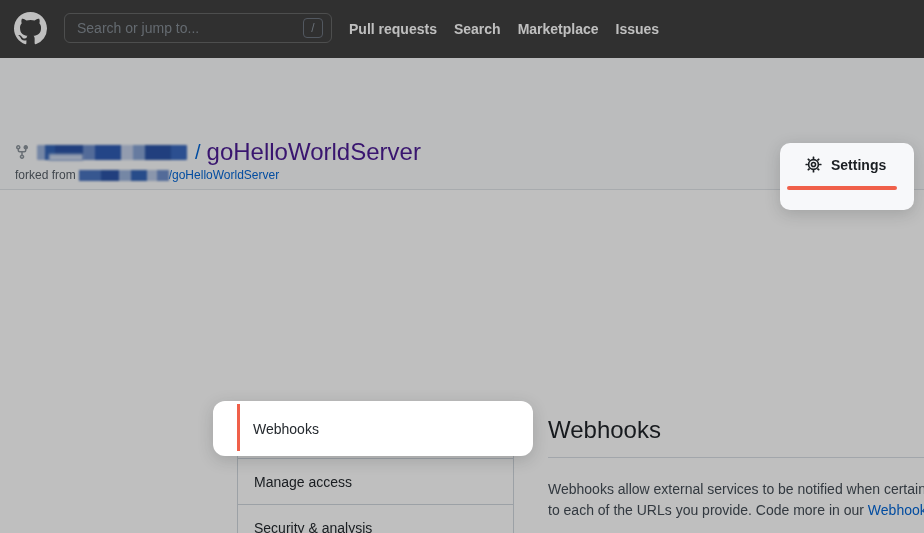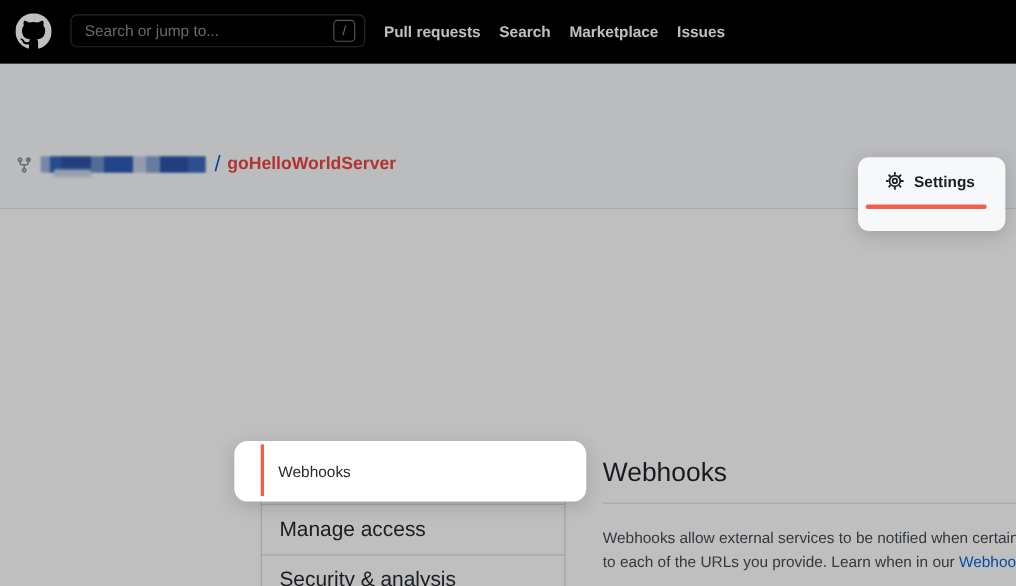--- a/index.html
+++ b/index.html
@@ -3,21 +3,21 @@
 <meta charset="utf-8">
 <style>
   * { margin:0; padding:0; box-sizing:border-box; }
   html,body { background:#888; }
   .screen {
     position:relative; width:924px; height:533px; overflow:hidden;
     background:#ffffff; font-family:"Liberation Sans","DejaVu Sans",sans-serif;
     -webkit-font-smoothing:antialiased;
   }
   
-  .gh-header { position:absolute; left:0; top:0; width:924px; height:58px; background:#000000; }
+  .gh-header { position:absolute; left:0; top:0; width:924px; height:58px; background:#404040; }
   .gh-logo { position:absolute; left:14px; top:12px; width:33px; height:33px; cursor:pointer; }
   .gh-search {
     position:absolute; left:64px; top:13px; width:268px; height:30px;
     border:1px solid rgba(240,246,252,0.22); border-radius:6px;
     display:flex; align-items:center; padding:0 8px 0 12px; cursor:text;
   }
   .gh-search-placeholder { flex:1; font-size:14px; color:#868e96; }
   .gh-slash {
     width:20px; height:20px; border:1px solid #6e7681; border-radius:4px;
     color:#8b949e; font-size:12px; line-height:18px; text-align:center;
@@ -27,21 +27,21 @@
   
   .repo-head { position:absolute; left:0; top:58px; width:924px; height:132px; background:#fafbfc; border-bottom:1px solid #e1e4e8; }
   .repo-title { position:absolute; left:14px; top:80px; display:flex; align-items:center; }
   .fork-ico { width:16px; height:16px; margin-right:7px; }
   .redact-lg {
     width:150px; height:15px; border-radius:1px; filter:blur(1.1px);
     background:linear-gradient(90deg,#9db4dd 0 8px,#3566b8 8px 18px,#2c55a8 18px 46px,#6f8fcd 46px 58px,#2f5cb4 58px 84px,#c4d1ea 84px 96px,#88a5d6 96px 108px,#2c55a8 108px 134px,#3b6ac0 134px 150px);
   }
   .redact-tail { position:absolute; left:49px; top:96px; width:34px; height:7px; background:#c9d6ec; filter:blur(1.6px); }
   .repo-sep { color:#0366d6; font-size:20px; margin:0 6px 0 8px; }
-  .repo-name { color:#ef4444; font-size:16px; font-weight:700; text-decoration:none; cursor:pointer; }
+  .repo-name { color:#4c1d95; font-size:24px; font-weight:400; text-decoration:none; cursor:pointer; }
   .fork-note { position:absolute; left:15px; top:110px; display:flex; align-items:center; font-size:12px; color:#586069; }
   .redact-sm {
     width:90px; height:11px; margin-left:3px; filter:blur(1px);
     background:linear-gradient(90deg,#4a74c0 0 22px,#2c55a8 22px 40px,#9db4dd 40px 52px,#3566b8 52px 68px,#b9c9e6 68px 78px,#6f8fcd 78px 90px);
   }
   .fork-note a { color:#0366d6; text-decoration:none; font-size:12px; cursor:pointer; }
   
   .tab { position:absolute; top:147px; height:43px; display:flex; align-items:center; gap:8px; cursor:pointer; }
   .tab svg { width:16px; height:16px; }
   .tab .t-label { font-size:14px; color:#24292e; }
@@ -49,21 +49,21 @@
     margin-left:2px; min-width:24px; height:18px; padding:0 7px;
     background:rgba(110,118,129,0.25); border-radius:10px;
     font-size:12px; color:#24292e; line-height:18px; text-align:center;
   }
   
   .content { position:absolute; left:0; top:190px; width:924px; height:343px; background:#ffffff; }
   .side-menu {
     position:absolute; left:237px; top:222px; width:277px;
     border:1px solid #d0d7de; border-radius:6px 6px 0 0; background:#ffffff;
   }
-  .side-item { height:46px; display:flex; align-items:center; padding-left:16px; font-size:19px; color:#24292e; border-bottom:1px solid #d0d7de; cursor:pointer; }
+  .side-item { height:46px; display:flex; align-items:center; padding-left:16px; font-size:14px; color:#24292e; border-bottom:1px solid #d0d7de; cursor:pointer; }
   .side-item:last-child { border-bottom:none; }
   .main-title { position:absolute; left:548px; top:226px; font-size:24px; font-weight:400; color:#1f2328; }
   .main-divider { position:absolute; left:548px; top:267px; width:600px; border-top:1px solid #d8dee4; }
   .desc { position:absolute; left:548px; font-size:14px; color:#444d56; white-space:nowrap; }
   .desc a { color:#0366d6; text-decoration:none; cursor:pointer; }
   
   .dim { position:absolute; inset:0; background:rgba(0,0,0,0.25); z-index:5; }
   .spot-settings {
     position:absolute; left:780px; top:143px; width:134px; height:67px; z-index:6;
     background:#f7f8fa; border-radius:10px; box-shadow:0 4px 16px rgba(27,31,35,0.18); cursor:pointer;
@@ -104,20 +104,25 @@
   <div class="repo-head">
     <div class="repo-title">
       <svg class="fork-ico" viewBox="0 0 16 16">
         <path fill="#8c959d" d="M5 3.25a.75.75 0 1 1-1.5 0 .75.75 0 0 1 1.5 0zm0 2.122a2.25 2.25 0 1 0-1.5 0v.878A2.25 2.25 0 0 0 5.75 8.5h1.5v2.128a2.251 2.251 0 1 0 1.5 0V8.5h1.5a2.25 2.25 0 0 0 2.25-2.25v-.878a2.25 2.25 0 1 0-1.5 0v.878a.75.75 0 0 1-.75.75h-4.5A.75.75 0 0 1 5 6.25v-.878zm3.75 7.378a.75.75 0 1 1-1.5 0 .75.75 0 0 1 1.5 0zm3-8.75a.75.75 0 1 0 0-1.5.75.75 0 0 0 0 1.5z"></path>
       </svg>
       <span class="redact-lg"></span>
       <span class="repo-sep">/</span>
       <a class="repo-name">goHelloWorldServer</a>
     </div>
     <span class="redact-tail"></span>
+    <div class="fork-note">
+      <span>forked from</span>
+      <span class="redact-sm"></span>
+      <a>/goHelloWorldServer</a>
+    </div>
 
     <div class="tab" style="left:33px">
       <svg viewBox="0 0 16 16">
           <path fill="#8c959d" d="M4.72 3.22a.75.75 0 0 1 1.06 1.06L2.06 8l3.72 3.72a.75.75 0 1 1-1.06 1.06L.47 8.53a.75.75 0 0 1 0-1.06l4.25-4.25zm6.56 0a.75.75 0 1 0-1.06 1.06L13.94 8l-3.72 3.72a.75.75 0 1 0 1.06 1.06l4.25-4.25a.75.75 0 0 0 0-1.06l-4.25-4.25z"></path>
         </svg>
       <span class="t-label">Code</span>
     </div>
     <div class="tab" style="left:120px">
       <svg viewBox="0 0 16 16">
           <path fill="#8c959d" d="M1.5 3.25a2.25 2.25 0 1 1 3 2.122v5.256a2.251 2.251 0 1 1-1.5 0V5.372A2.25 2.25 0 0 1 1.5 3.25zm5.677-.177L9.573.677A.25.25 0 0 1 10 .854V2.5h1A2.5 2.5 0 0 1 13.5 5v5.628a2.251 2.251 0 1 1-1.5 0V5a1 1 0 0 0-1-1h-1v1.646a.25.25 0 0 1-.427.177L7.177 3.427a.25.25 0 0 1 0-.354zM3.75 2.5a.75.75 0 1 0 0 1.5.75.75 0 0 0 0-1.5zm0 9.5a.75.75 0 1 0 0 1.5.75.75 0 0 0 0-1.5zm8.25.75a.75.75 0 1 1 1.5 0 .75.75 0 0 1-1.5 0z"></path>
@@ -180,21 +185,21 @@
       <div class="side-item">Options</div>
       <div class="side-item">Manage access</div>
       <div class="side-item">Security &amp; analysis</div>
 
     </div>
 
     <h2 class="main-title">Webhooks</h2>
     <div class="main-divider"></div>
 
     <p class="desc" style="top:291px">Webhooks allow external services to be notified when certain events happen. When the specified events happen, we'll send a POST request</p>
-    <p class="desc" style="top:312px"><span>to each of the URLs you provide. Learn when in our </span><a>Webhooks Guide</a></p>
+    <p class="desc" style="top:312px"><span>to each of the URLs you provide. Code more in our </span><a>Webhooks Guide</a></p>
 
   </div>
 
   <div class="dim"></div>
 
   <div class="spot-settings">
     <div class="row">
       <svg viewBox="0 0 16 16">
         <g fill="#1b1f23">
           <rect x="7.2" y="0.4" width="1.6" height="2.4" rx="0.5"></rect>

